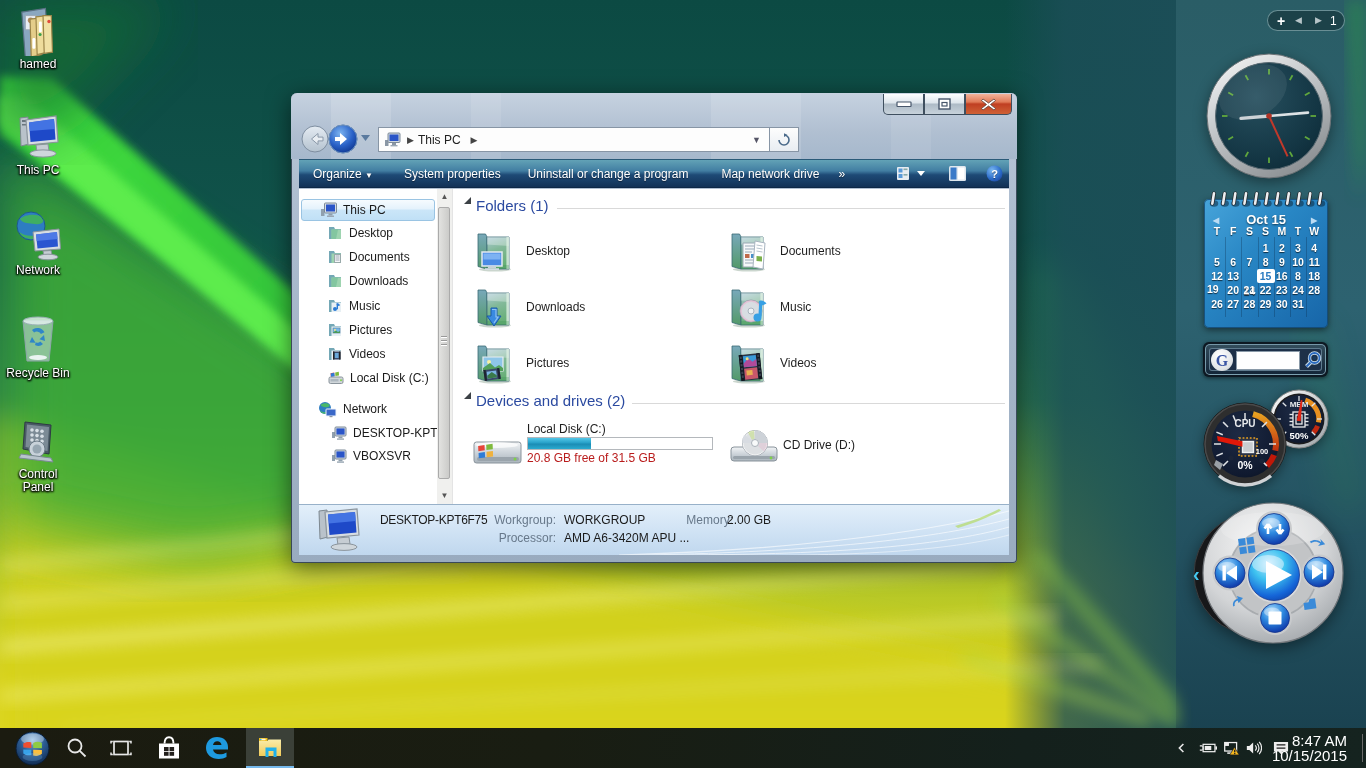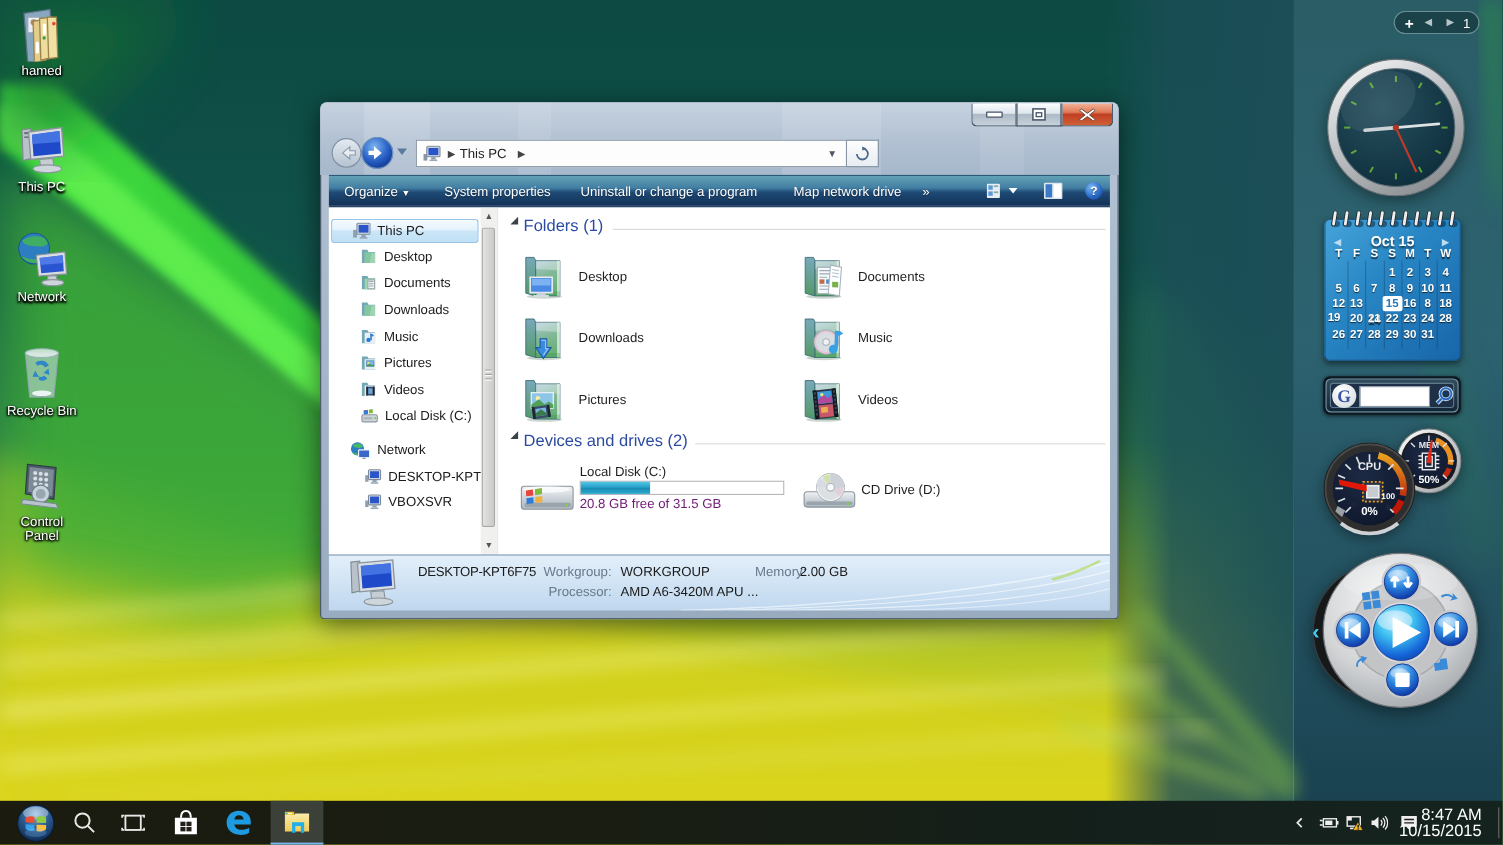--- a/index.html
+++ b/index.html
@@ -601,21 +601,21 @@
             <path d="M2.5 7 L10 5.8 L10.3 12.2 L2.8 13.2 Z" fill="#e8453a"></path>
             <path d="M12 5.5 L19.5 4.3 L19.8 10.8 L12.3 11.9 Z" fill="#7fba3d"></path>
             <path d="M3 15.2 L10.4 14.2 L10.7 20.6 L3.3 21.4 Z" fill="#2e7cd8"></path>
             <path d="M12.4 13.9 L19.9 12.9 L20.1 19.3 L12.7 20.2 Z" fill="#f0b23e"></path>
           </g>
    </svg>
    <div style="position:absolute;left:74px;top:233px;font-size:12px;color:#1e1e1e;">Local Disk (C:)</div>
    <div style="position:absolute;left:74px;top:248px;width:186px;height:13px;border:1px solid #b4b8bc;box-sizing:border-box;background:#fff;">
     <div style="width:63px;height:100%;background:linear-gradient(180deg,#53c7e8 0%,#26a0c8 45%,#1b8cb4 55%,#2aaacf 100%);"></div>
    </div>
-   <div style="position:absolute;left:74px;top:262px;font-size:12px;color:#701a75;">20.8 GB free of 31.5 GB</div>
+   <div style="position:absolute;left:74px;top:262px;font-size:12px;color:#b91c1c;">20.8 GB free of 31.5 GB</div>
    <svg style="position:absolute;left:275px;top:240px;" width="52" height="40" viewBox="0 0 52 40">
     <rect x="3" y="18" width="46" height="14" rx="3" fill="url(#hddg)" stroke="#8a949c"></rect>
     <rect x="5" y="27" width="42" height="3" rx="1.5" fill="#9aa4ac"></rect>
     <circle cx="43" cy="29" r="1.4" fill="#7fd14a"></circle>
     <circle cx="27" cy="14" r="12.5" fill="#dde0e3" stroke="#9aa2aa"></circle>
     <circle cx="27" cy="14" r="12" fill="none" stroke="#fff" stroke-width="1" opacity="0.8"></circle>
     <path d="M27 1.5 A12.5 12.5 0 0 1 39.5 14 L31 14 A4 4 0 0 0 27 10 Z" fill="#cdd2d8"></path>
     <path d="M16 6 A12.5 12.5 0 0 0 14.5 14 L23 14 A4 4 0 0 1 24 11 Z" fill="#d8dce2"></path>
     <path d="M20 3.5 A12.5 12.5 0 0 1 26 1.5 L26.6 10 A4 4 0 0 0 24 11 Z" fill="#b8e04a" opacity="0.35"></path>
     <path d="M39.5 14 A12.5 12.5 0 0 1 36 22.5 L30 17 A4 4 0 0 0 31 14 Z" fill="#e8a0c0" opacity="0.25"></path>

